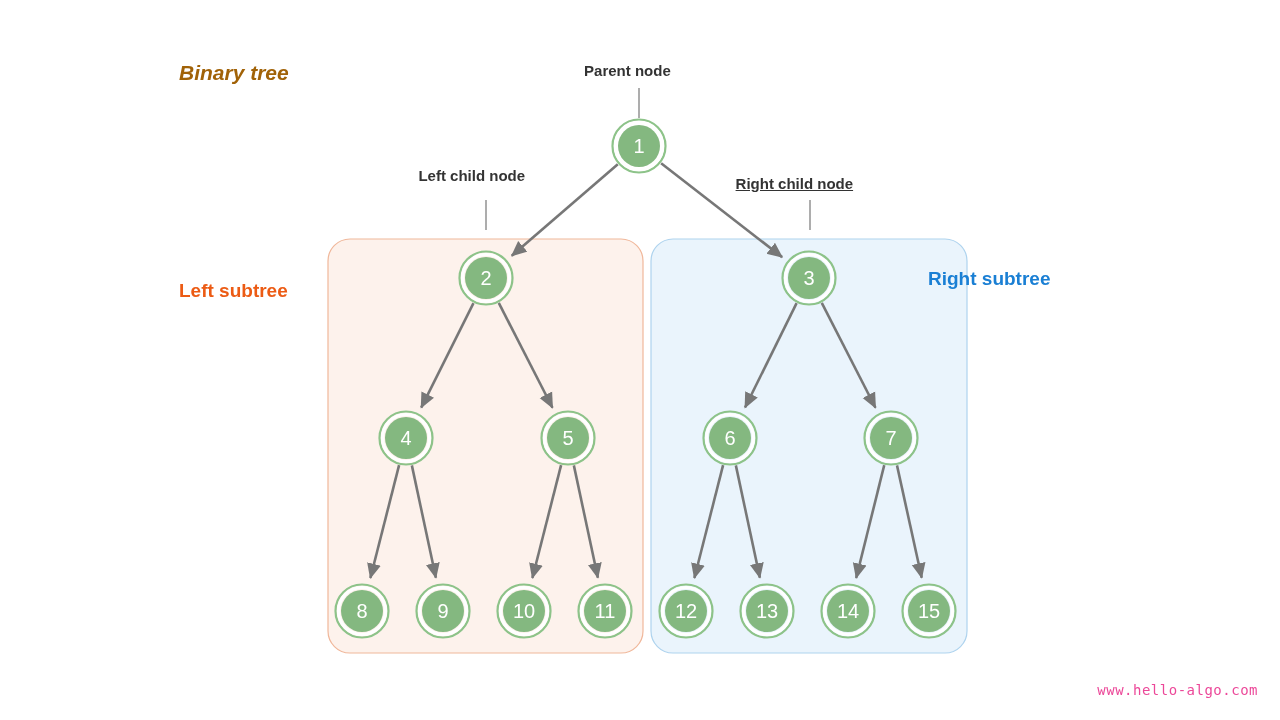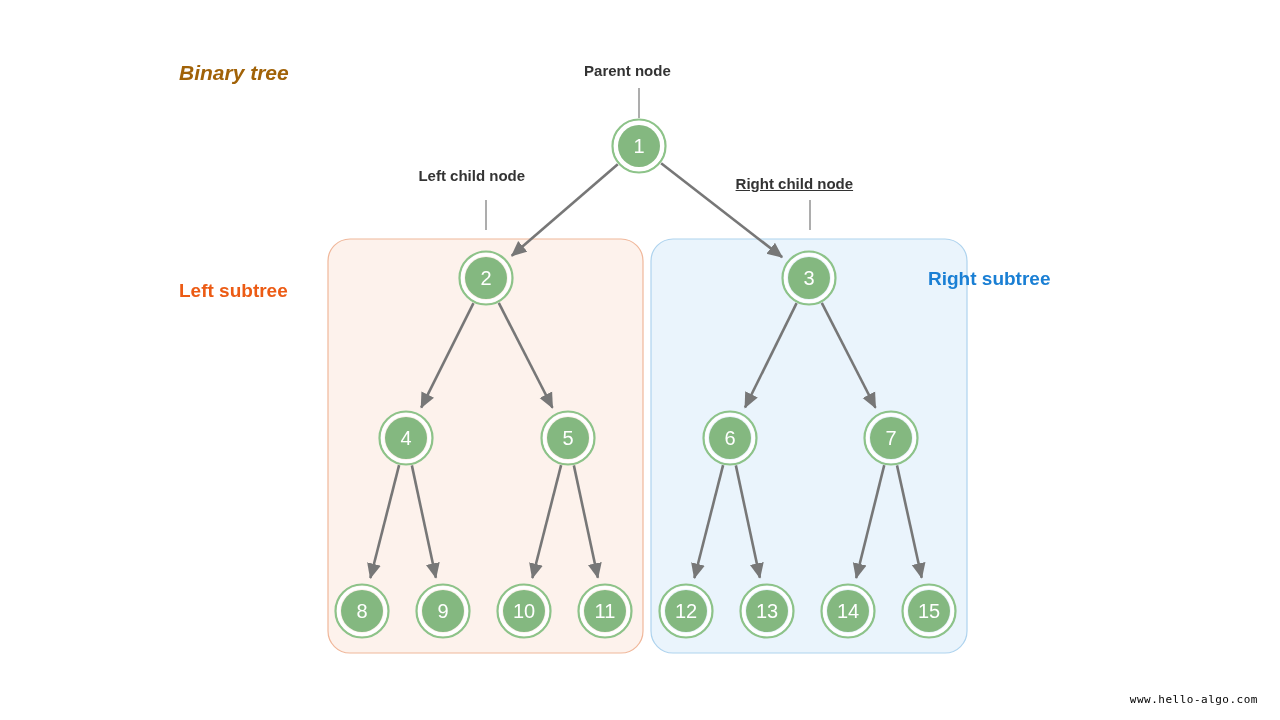--- a/index.html
+++ b/index.html
@@ -41,24 +41,24 @@
     color: #ec5b14;
     margin-top: 12px;
   }
   .label-right-sub {
     font-size: 19px;
     color: #1a7fd4;
   }
   .watermark {
     position: absolute;
     right: 22px;
-    bottom: 14px;
+    bottom: 22px;
     font-family: "DejaVu Sans Mono", monospace;
-    font-size: 11px;
-    color: #000000;
+    font-size: 14px;
+    color: #ec4899;
     letter-spacing: 0.5px;
     white-space: nowrap;
   }
   .node-text {
     font-family: "Liberation Sans", sans-serif;
     font-size: 20px;
     fill: #ffffff;
   }
 </style>
 </head>

